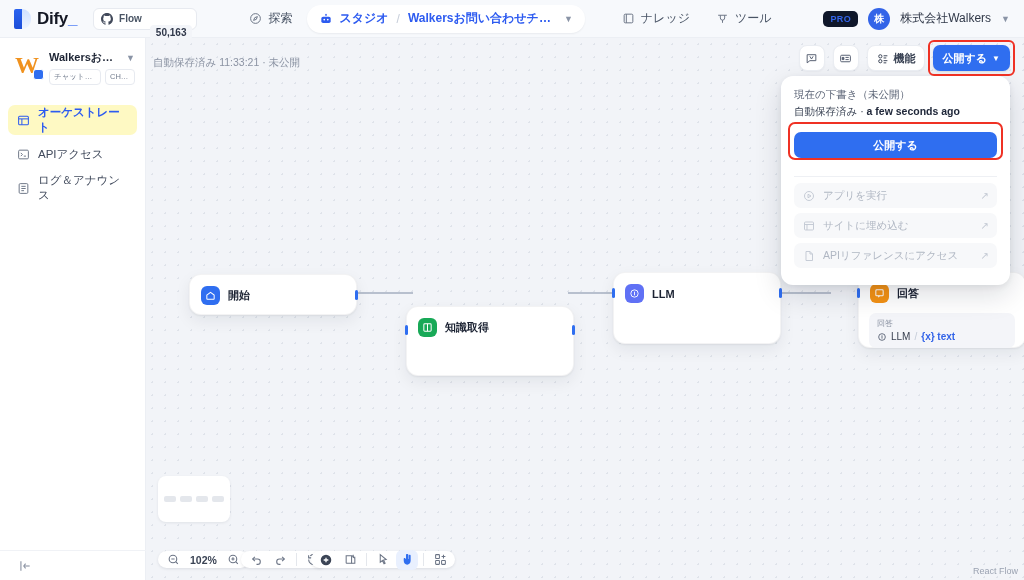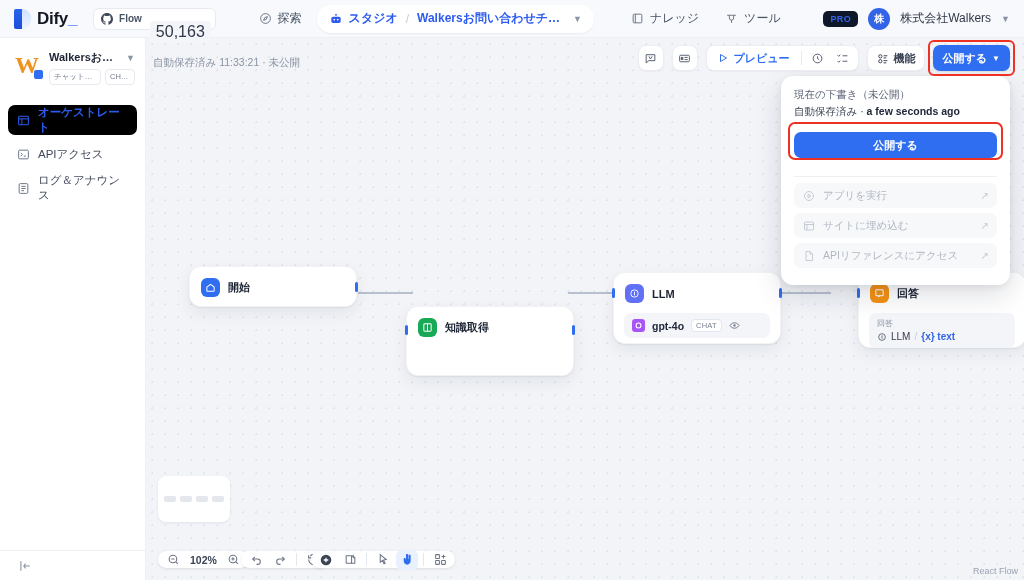--- a/index.html
+++ b/index.html
@@ -37,21 +37,21 @@
   .brand-name .cursor { color:#3b6ef5; }
 
   .star-pill {
     display: flex; align-items: center; gap: 6px; margin-left: 16px;
     background: #ffffff; border: 1px solid #e7eaf0; border-radius: 6px;
     height: 22px; padding: 0 4px 0 7px;
   }
   .star-pill .gh { width: 12px; height: 12px; }
   .star-label { font-size: 10px; color: #4a5565; font-weight: 600; }
   .star-count {
-    font-size: 16px; color: #30384a; font-weight: 400;
+    font-size: 10px; color: #30384a; font-weight: 700;
     background: #f3f5f9; border-radius: 4px; padding: 2px 6px; margin-left:2px;margin-top:27px;
   }
 
   .topnav { display:flex; align-items:center; gap: 4px; margin-left: auto; }
   .topnav-item {
     display:flex; align-items:center; gap:6px; height: 28px; padding: 0 11px;
     border-radius: 14px; font-size: 12px; color: #495465; font-weight: 500;
     white-space: nowrap;
   }
   .topnav-item.active {
@@ -102,21 +102,21 @@
     font-size:7.5px; color:#737d8e; border:1px solid #e7eaf0; border-radius:4px;
     padding:2px 4px; background:#fff; white-space:nowrap; overflow:hidden;
     text-overflow:ellipsis; max-width:52px;
   }
 
   .navlist { margin-top:14px; padding:0 8px; }
   .navitem {
     display:flex; align-items:center; gap:8px; height:30px; padding:0 8px;
     border-radius:7px; font-size:11.5px; color:#414a5c; margin-bottom:4px;
   }
-  .navitem.active { background:#000000; color:#2d5bf0; font-weight:700; }
+  .navitem.active { background:#fef9c3; color:#2d5bf0; font-weight:700; }
   .navitem .ic { width:14px; height:14px; flex:none; display:flex; align-items:center; justify-content:center; }
 
   .collapse-bar {
     position:absolute; left:0; bottom:0; width:146px; height:30px;
     border-top:1px solid #f0f2f6; display:flex; align-items:center; padding-left:18px;
   }
 
   
   .canvas {
     position:absolute; top:38px; left:146px; width:878px; height:542px;
@@ -386,21 +386,21 @@
     </div>
   </div>
 
   <div class="canvas">
     <div class="autosave">自動保存済み 11:33:21 · 未公開</div>
 
     <div class="edge" style="left:212px; top:254px; width:55px;"></div>
     <div class="edge" style="left:422px; top:254px; width:58px;"></div>
     <div class="edge" style="left:633px; top:254px; width:52px;"></div>
 
-    <div class="node" style="left:43px; top:228px; width:168px; height:41px;">
+    <div class="node" style="left:43px; top:236px; width:168px; height:41px;">
       <div class="node-head">
         <span class="node-ic" style="background:#2f6ef0;">
           <svg width="11" height="11" viewBox="0 0 24 24" fill="none" stroke="#fff" stroke-width="2.2">
               <path d="M4 11l8-6 8 6v8a1 1 0 0 1-1 1H5a1 1 0 0 1-1-1z"></path>
             </svg>
         </span>
         <span class="node-title">開始</span>
       </div>
       <span class="port" style="right:-2px;"></span>
     </div>
@@ -421,38 +421,20 @@
 
     <div class="node" style="left:467px; top:234px; width:168px; height:72px;">
       <div class="node-head">
         <span class="node-ic" style="background:#6071f5;">
           <svg width="11" height="11" viewBox="0 0 24 24" fill="none" stroke="#fff" stroke-width="2">
               <circle cx="12" cy="12" r="8"></circle>
               <path d="M12 8v8"></path>
             </svg>
         </span>
         <span class="node-title">LLM</span>
-      </div>
-      <div class="node-body">
-        <div class="node-field">
-          <span>
-            <svg width="13" height="13" viewBox="0 0 24 24">
-                <rect width="24" height="24" rx="6" fill="#a855f7"></rect>
-                <circle cx="12" cy="12" r="4.5" fill="none" stroke="#fff" stroke-width="2"></circle>
-              </svg>
-          </span>
-          <span class="node-field-text" style="font-weight:700;color:#20283a;font-size:10.5px;">gpt-4o</span>
-          <span class="chip-tag">CHAT</span>
-          <span>
-            <svg width="11" height="11" viewBox="0 0 24 24" fill="none" stroke="#6b7485" stroke-width="2">
-                <path d="M2 12s4-6 10-6 10 6 10 6-4 6-10 6-10-6-10-6z"></path>
-                <circle cx="12" cy="12" r="2.5" fill="#6b7485" stroke="none"></circle>
-              </svg>
-          </span>
-        </div>
       </div>
       <span class="port" style="left:-2px; top:20px;"></span>
       <span class="port" style="right:-2px; top:20px;"></span>
     </div>
 
     <div class="node" style="left:712px; top:234px; width:168px; height:76px;">
       <div class="node-head">
         <span class="node-ic" style="background:#f59214;">
           <svg width="11" height="11" viewBox="0 0 24 24" fill="none" stroke="#fff" stroke-width="2.2">
               <rect x="4" y="4" width="16" height="13" rx="2"></rect>
@@ -573,44 +555,20 @@
         </svg>
     </span>
     <span class="sq-btn">
       <svg width="13" height="13" viewBox="0 0 24 24" fill="none" stroke="currentColor" stroke-width="1.8">
           <rect x="3" y="6" width="18" height="12" rx="2"></rect>
           <path d="M6 10h3v4H6z" fill="currentColor"></path>
           <path d="M12 10h6M12 14h6"></path>
         </svg>
     </span>
 
-    <div class="pill-group">
-      <span class="preview-btn">
-        <span>
-          <svg width="12" height="12" viewBox="0 0 24 24" fill="none" stroke="#2f6ef0" stroke-width="2">
-              <path d="M7 5l12 7-12 7z"></path>
-            </svg>
-        </span>
-        <span>プレビュー</span>
-      </span>
-      <span class="vsep"></span>
-      <span class="tb-btn">
-        <svg width="13" height="13" viewBox="0 0 24 24" fill="none" stroke="#545e70" stroke-width="1.8">
-            <circle cx="12" cy="12" r="8"></circle>
-            <path d="M12 8v4l3 2"></path>
-          </svg>
-      </span>
-      <span class="tb-btn">
-        <svg width="13" height="13" viewBox="0 0 24 24" fill="none" stroke="#545e70" stroke-width="1.8">
-            <path d="M3 6l2 2 3-3"></path>
-            <path d="M3 17l2 2 3-3"></path>
-            <path d="M12 7h9M12 17h9"></path>
-          </svg>
-      </span>
-    </div>
 
     <span class="feat-btn">
       <span>
         <svg width="13" height="13" viewBox="0 0 24 24" fill="none" stroke="#3b4455" stroke-width="1.8">
             <circle cx="8" cy="8" r="3"></circle>
             <circle cx="8" cy="17" r="3"></circle>
             <path d="M14 7h7M14 11h5M14 16h7M14 20h5"></path>
           </svg>
       </span>
       <span>機能</span>

